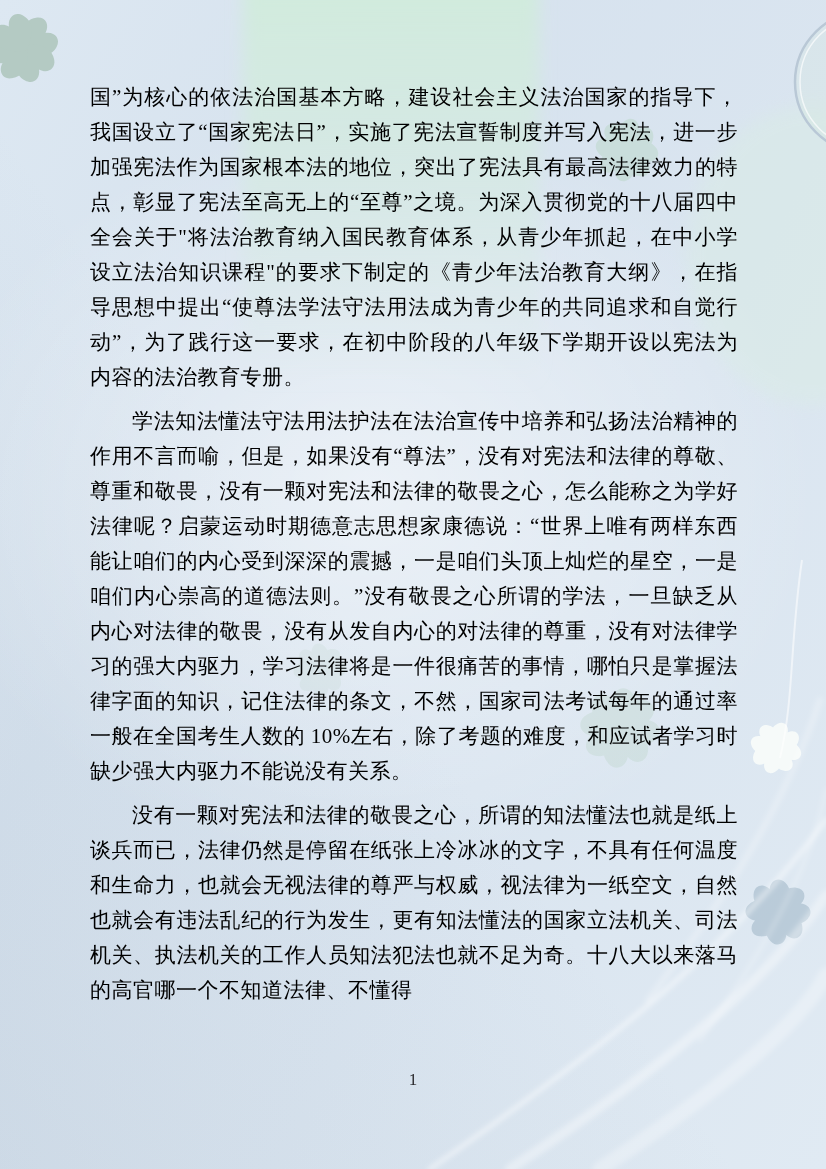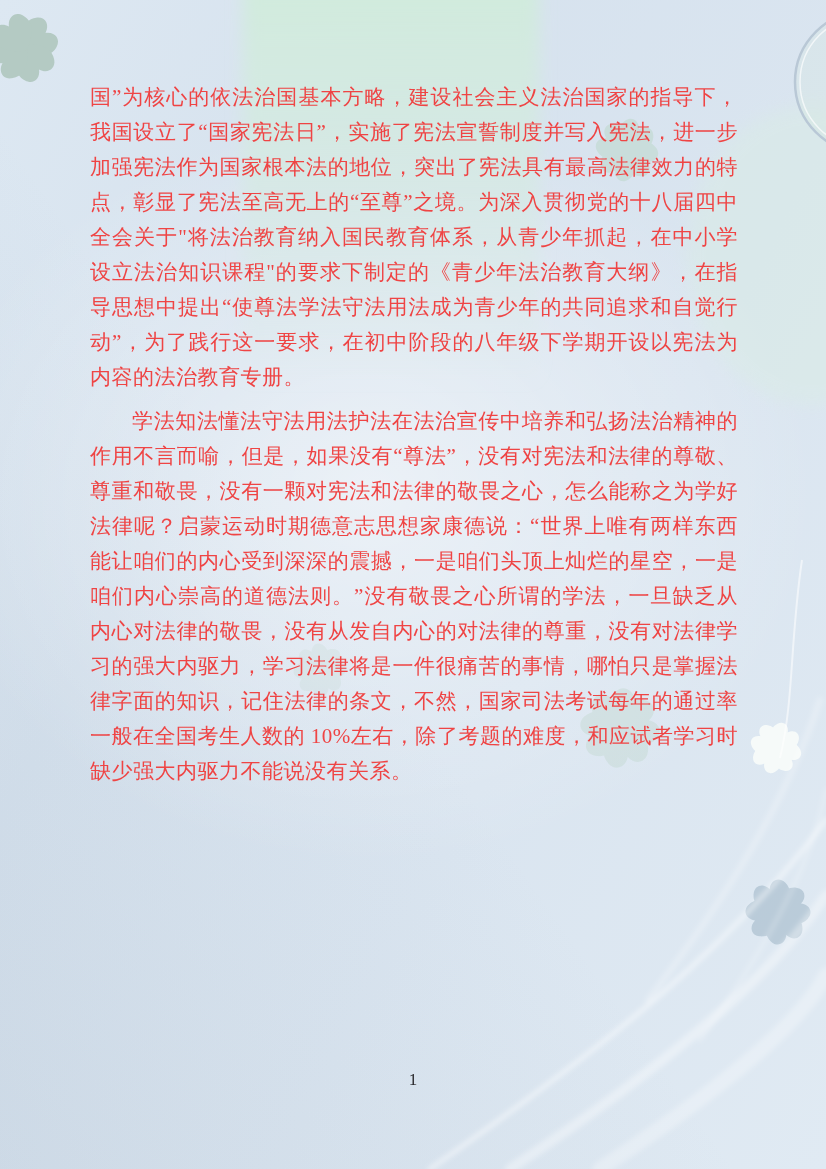--- a/index.html
+++ b/index.html
@@ -16,21 +16,21 @@
   .bg-decor {
     position: absolute; left: 0; top: 0; width: 826px; height: 1169px;
     display: block;
   }
   .page-content {
     position: absolute; left: 90px; top: 80px; width: 648px;
   }
   .para {
     font-size: 21px;
     line-height: 35px;
-    color: #ef4444;
+    color: #000000;
     text-align: justify;
     margin: 0;
     letter-spacing: 0.5px;
   }
   .para + .para { margin-top: 9px; }
   .para.indent { text-indent: 42px; }
   .page-number {
     position: absolute; left: 0; top: 1070px; width: 826px;
     text-align: center;
     font-size: 17px;
@@ -85,15 +85,16 @@
     <path d="M 510 1169 C 660 1070 770 980 826 895" stroke-width="10" opacity="0.35"></path>
     <path d="M 600 1169 C 720 1090 800 1025 826 975" stroke-width="15" opacity="0.28"></path>
     <path d="M 648 1000 C 740 880 790 790 820 700" stroke-width="6" opacity="0.25"></path>
     <path d="M 700 1040 C 780 930 815 850 826 790" stroke-width="4" opacity="0.22"></path>
   </g>
 </svg>
 
 <div class="page-content">
   <p class="para">国”为核心的依法治国基本方略，建设社会主义法治国家的指导下，我国设立了“国家宪法日”，实施了宪法宣誓制度并写入宪法，进一步加强宪法作为国家根本法的地位，突出了宪法具有最高法律效力的特点，彰显了宪法至高无上的“至尊”之境。为深入贯彻党的十八届四中全会关于"将法治教育纳入国民教育体系，从青少年抓起，在中小学设立法治知识课程"的要求下制定的《青少年法治教育大纲》，在指导思想中提出“使尊法学法守法用法成为青少年的共同追求和自觉行动”，为了践行这一要求，在初中阶段的八年级下学期开设以宪法为内容的法治教育专册。</p>
   <p class="para indent">学法知法懂法守法用法护法在法治宣传中培养和弘扬法治精神的作用不言而喻，但是，如果没有“尊法”，没有对宪法和法律的尊敬、尊重和敬畏，没有一颗对宪法和法律的敬畏之心，怎么能称之为学好法律呢？启蒙运动时期德意志思想家康德说：“世界上唯有两样东西能让咱们的内心受到深深的震撼，一是咱们头顶上灿烂的星空，一是咱们内心崇高的道德法则。”没有敬畏之心所谓的学法，一旦缺乏从内心对法律的敬畏，没有从发自内心的对法律的尊重，没有对法律学习的强大内驱力，学习法律将是一件很痛苦的事情，哪怕只是掌握法律字面的知识，记住法律的条文，不然，国家司法考试每年的通过率一般在全国考生人数的 10%左右，除了考题的难度，和应试者学习时缺少强大内驱力不能说没有关系。</p>
+  <p class="para indent">没有一颗对宪法和法律的敬畏之心，所谓的知法懂法也就是纸上谈兵而已，法律仍然是停留在纸张上冷冰冰的文字，不具有任何温度和生命力，也就会无视法律的尊严与权威，视法律为一纸空文，自然也就会有违法乱纪的行为发生，更有知法懂法的国家立法机关、司法机关、执法机关的工作人员知法犯法也就不足为奇。十八大以来落马的高官哪一个不知道法律、不懂得</p>
 </div>
 
 <div class="page-number">1</div>
 
 </body></html>

